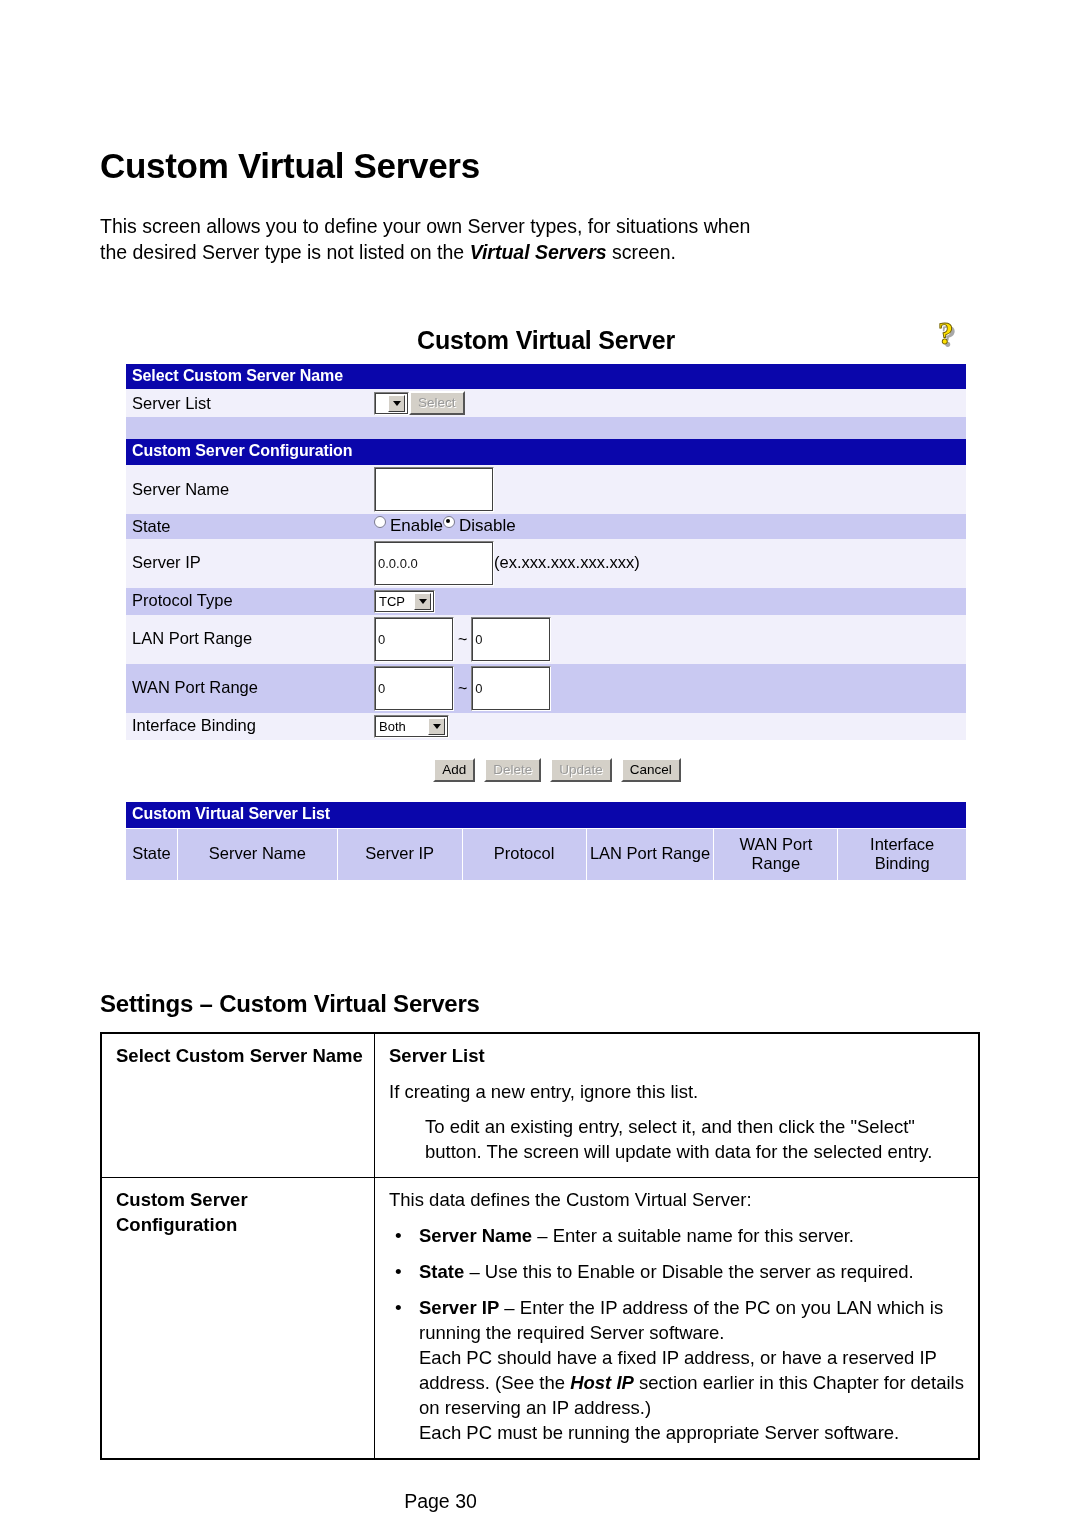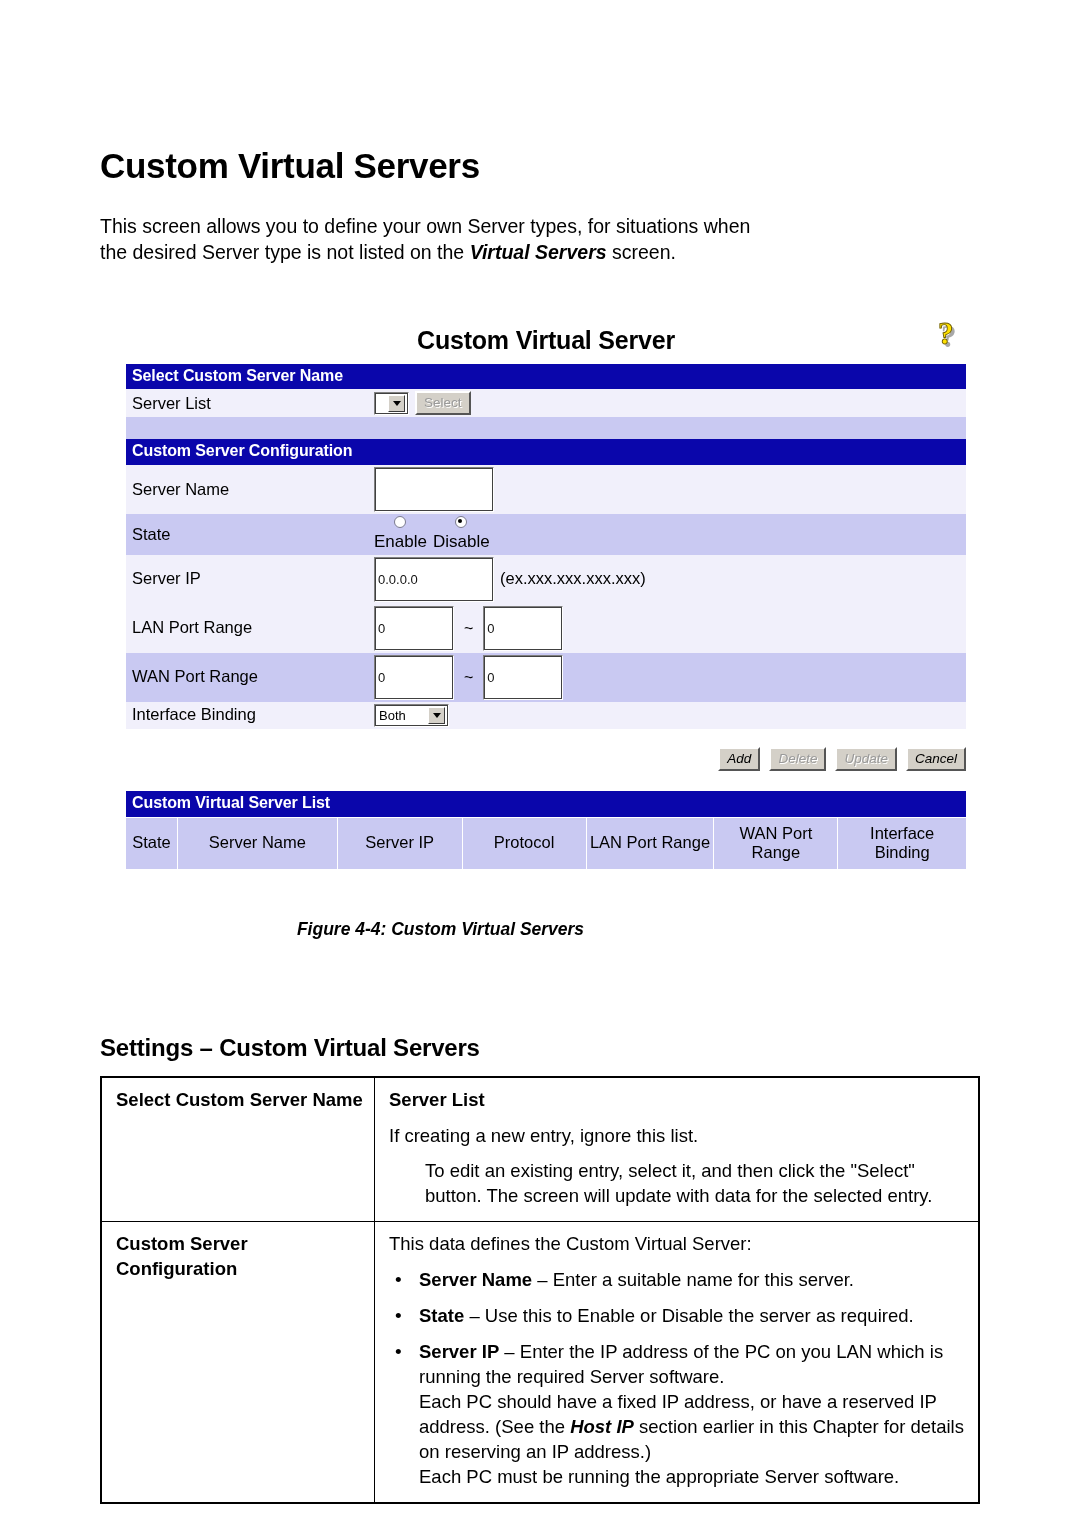--- a/index.html
+++ b/index.html
@@ -96,21 +96,20 @@
     width: 248px;
     padding: 2px 0 2px 6px;
     box-sizing: border-box;
     flex: 0 0 auto;
   }
   .row-field {
     flex: 1 1 auto;
     display: flex;
     align-items: center;
     padding: 2px 0;
-    gap: 6px;
   }
   .spacer-row { height: 22px; background: #c9c9f2; }
   .gap-row { height: 16px; background: #ffffff; }
 
   
   .textbox {
     display: inline-block;
     background: #ffffff;
     border: 2px solid;
     border-color: #808080 #ffffff #ffffff #808080;
@@ -178,21 +177,21 @@
     border-color: #ffffff #555555 #555555 #ffffff;
     font-size: 13.5px;
     height: 20px;
     padding: 0 7px;
     color: #000000;
     font-family: "Liberation Sans", sans-serif;
     white-space: nowrap;
   }
   .btn.disabled { color: #9a9a9a; text-shadow: 1px 1px 0 #ffffff; }
 
-  .radio-wrap { display: inline-flex; align-items: center; gap: 4px; font-size: 17px; flex-direction: column; }
+  .radio-wrap { display: inline-flex; gap: 4px; font-size: 17px; }
   .radio {
     width: 10px; height: 10px;
     border-radius: 50%;
     border: 1.5px solid #7b7b8f;
     background: #ffffff;
     display: inline-block;
     position: relative;
     flex: 0 0 auto;
   }
   .radio.checked::after {
@@ -353,20 +352,31 @@
     </div>
 
     <div class="row white">
       <div class="row-label">Server IP</div>
       <div class="row-field">
         <span class="textbox tb-ip">0.0.0.0</span>
         <span class="hint">(ex.xxx.xxx.xxx.xxx)</span>
       </div>
     </div>
 
+    <div class="row shade">
+      <div class="row-label">Protocol Type</div>
+      <div class="row-field">
+        <span class="selectbox">
+          <span class="sel-text sel-tcp">TCP</span>
+          <span class="arrowbtn">
+              <i></i>
+            </span>
+        </span>
+      </div>
+    </div>
 
     <div class="row white">
       <div class="row-label">LAN Port Range</div>
       <div class="row-field">
         <span class="textbox tb-port">0</span>
         <span class="tilde">~</span>
         <span class="textbox tb-port">0</span>
       </div>
     </div>
 
@@ -384,21 +394,21 @@
       <div class="row-field">
         <span class="selectbox">
           <span class="sel-text sel-both">Both</span>
           <span class="arrowbtn">
               <i></i>
             </span>
         </span>
       </div>
     </div>
 
-    <div style="display:flex;justify-content:flex-end;gap:9px;padding:18px 0 20px 22px;font-style:italic;">
+    <div style="display:flex;justify-content:center;gap:9px;padding:18px 0 20px 22px;">
       <span class="btn">Add</span>
       <span class="btn disabled">Delete</span>
       <span class="btn disabled">Update</span>
       <span class="btn">Cancel</span>
     </div>
 
     <div class="band">Custom Virtual Server List</div>
 
     <div class="list-table">
       <div class="list-th" style="width:52px">State</div>
@@ -409,21 +419,20 @@
       <div class="list-th" style="width:124px">WAN Port
 Range</div>
       <div class="list-th" style="flex:1 1 auto">Interface
 Binding</div>
     </div>
 
     <div class="gap-row"></div>
 
   </div>
 
-  <div class="fig-caption">Figure 4-4: Custom Virtual Servers</div>
 
   <h2 class="settings-title">Settings – Custom Virtual Servers</h2>
 
   <table class="settings-table">
     <tbody>
         <tr>
       <td class="key">Select Custom Server Name</td>
       <td class="val">
         <p class="lead">Server List</p>
         <p>If creating a new entry, ignore this list.</p>

